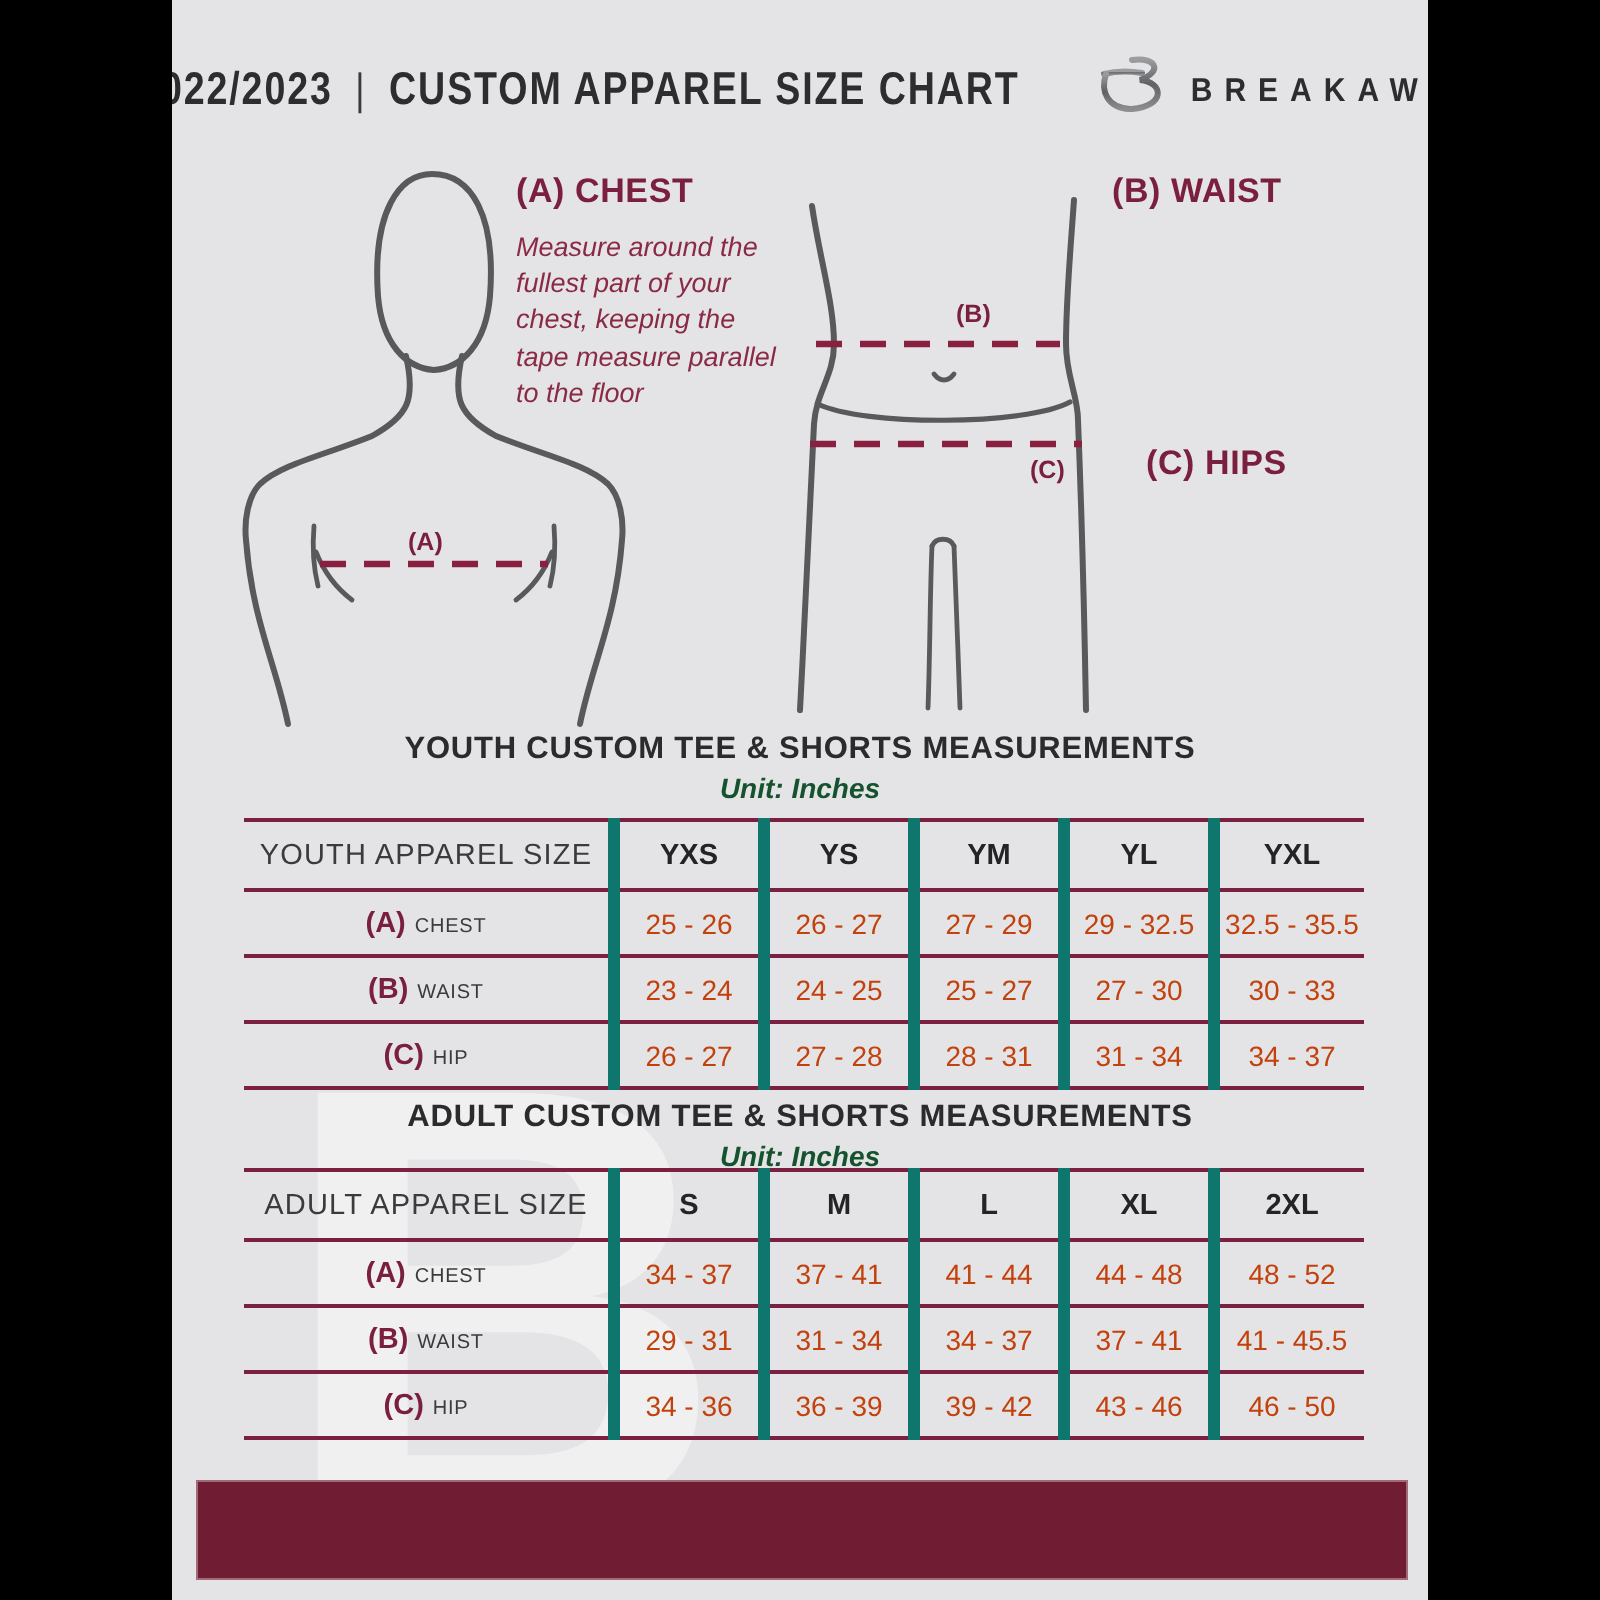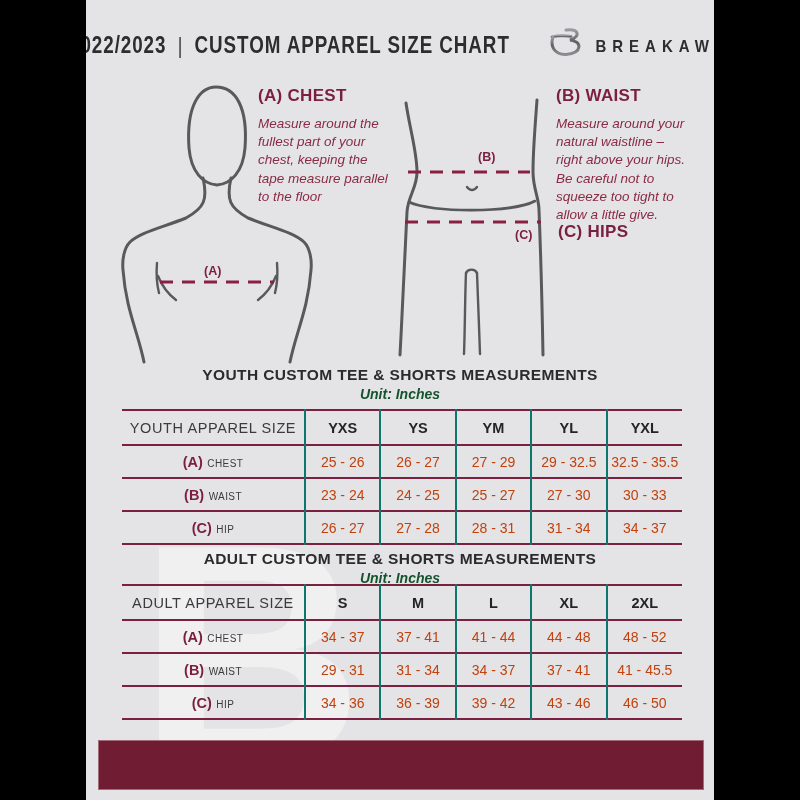--- a/index.html
+++ b/index.html
@@ -50,21 +50,21 @@
   }
   
   table.size{
     position:absolute;left:36px;width:560px;border-collapse:collapse;
     table-layout:fixed;z-index:2;
   }
   table.size tr{border-top:2px solid #7b2040;}
   table.size tr.last{border-bottom:2px solid #7b2040;}
   table.size td{padding:0;text-align:center;height:31px;}
   table.size tr.hdr td{height:33px;}
-  table.size td + td{border-left:2px solid #0f766e;}
+  table.size td + td{border-left:6px solid #0f766e;}
   td.lab{width:32.5%;text-align:left;padding-left:14px;}
   .hdr .lab{color:#3b3b3d;font-size:14.5px;letter-spacing:.6px;font-weight:500;}
   .hdr td{color:#242426;font-weight:700;font-size:14.5px;}
   td.val{color:#c2410c;font-size:14px;}
   .pref{color:#7b1f3e;font-weight:700;font-size:14.5px;}
   .rowlab{color:#3b3b3d;font-size:10px;letter-spacing:.4px;}
   
   .watermark{
     position:absolute;left:52px;top:498px;z-index:0;
     font-size:312px;font-weight:700;line-height:1;color:rgba(255,255,255,0.45);
@@ -151,28 +151,22 @@
   <div class="instr" style="left:172px;top:86px;width:170px;">
     <h3>(A) CHEST</h3>
     <p>Measure around the
 fullest part of your
 chest, keeping the
 tape measure parallel
 to the floor</p>
   </div>
   <div class="instr" style="left:470px;top:86px;width:170px;">
     <h3>(B) WAIST</h3>
-    <p>Measure around your
-natural waistline –
-right above your hips.
-Be careful not to
-squeeze too tight to
-allow a little give.</p>
-  </div>
-  <div class="instr" style="left:472px;top:222px;width:175px;">
+  </div>
+  <div class="instr" style="left:487px;top:222px;width:175px;">
     <h3>(C) HIPS</h3>
   </div>
 
   <div class="section-head" style="top:366px;">
     <p class="t">YOUTH CUSTOM TEE &amp; SHORTS MEASUREMENTS</p>
     <p class="u">Unit: Inches</p>
   </div>
 
   <table class="size" style="top:409px;">
     <tbody>

